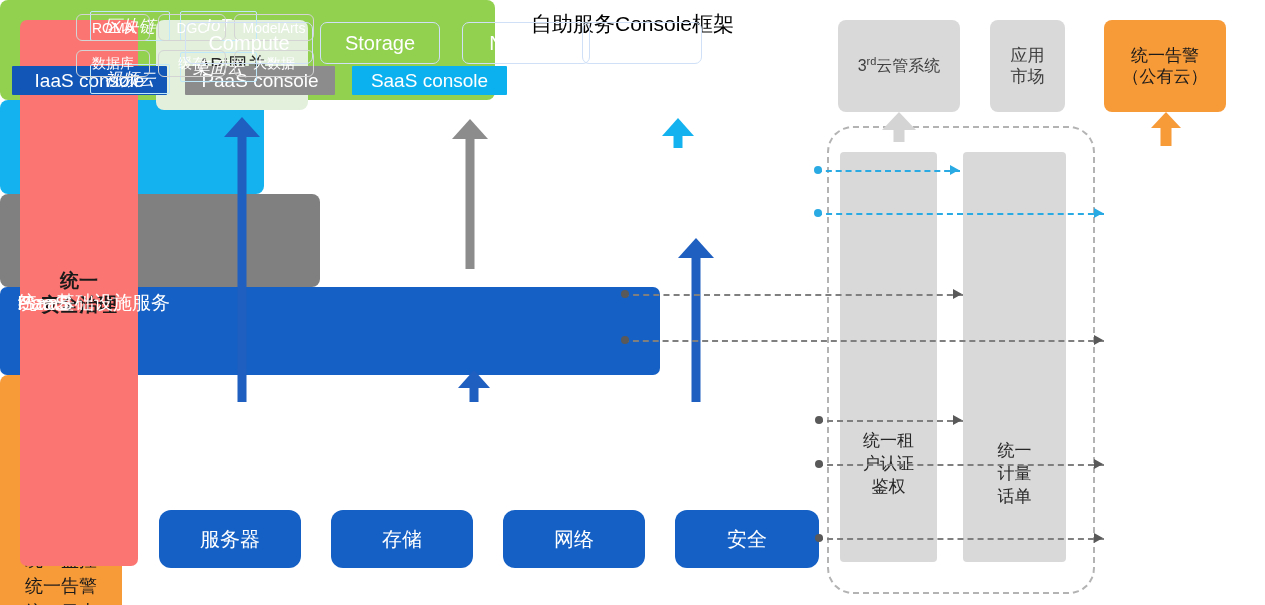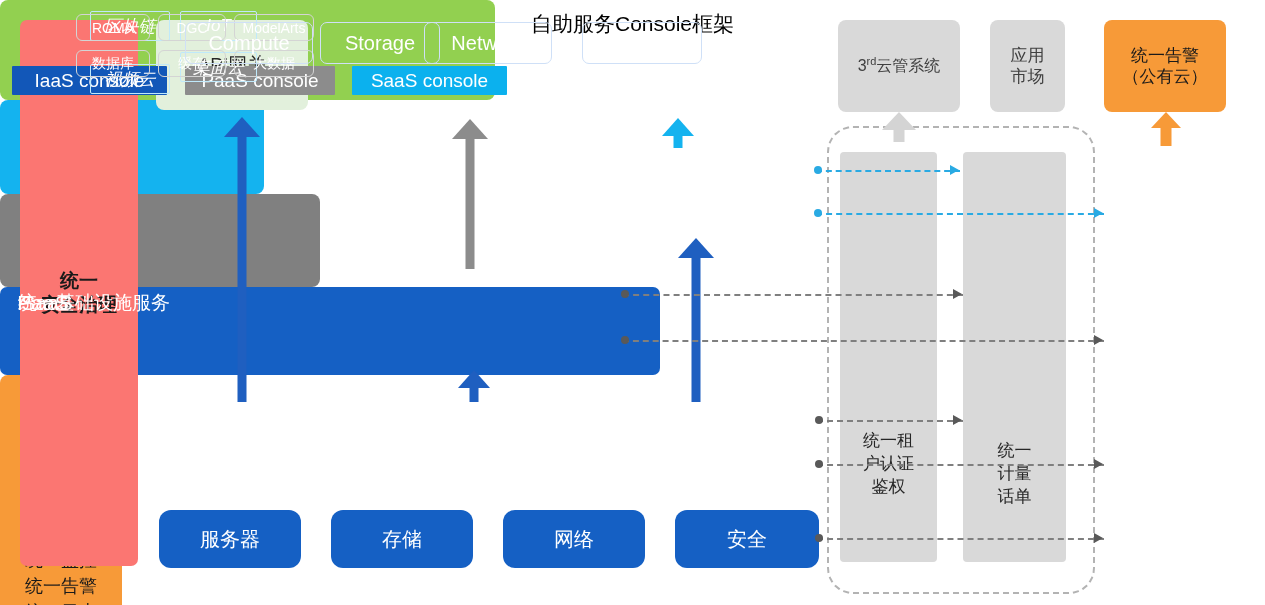--- a/index.html
+++ b/index.html
@@ -47,21 +47,21 @@
   #pc-db{left:76px;top:50px;width:72px;}
   #pc-cache{left:158px;top:50px;width:66px;}
   #pc-bigdata{left:234px;top:50px;width:78px;}
 
   
   #infra{left:159px;top:400px;width:660px;height:88px;background:#1560c4;border-radius:7px;}
   #infra-label{position:absolute;left:18px;top:0;height:100%;display:flex;align-items:center;color:#fff;font-size:19px;}
   .infra-chip{position:absolute;top:22px;height:40px;border:1.8px solid #cfe0f7;border-radius:7px;display:flex;align-items:center;justify-content:center;color:#fff;font-size:20px;}
   #ic-compute{left:185px;width:126px;}
   #ic-storage{left:320px;width:118px;}
-  #ic-network{left:424px;width:126px;}
+  #ic-network{left:462px;width:126px;}
   #ic-cce{left:582px;width:118px;}
 
   
   .bblue{position:absolute;top:510px;height:58px;background:#1560c4;border-radius:12px;display:flex;align-items:center;justify-content:center;color:#fff;font-size:20px;}
   #bb-server{left:159px;width:142px;}
   #bb-storage{left:331px;width:142px;}
   #bb-network{left:503px;width:142px;}
   #bb-security{left:675px;width:144px;}
 
   

